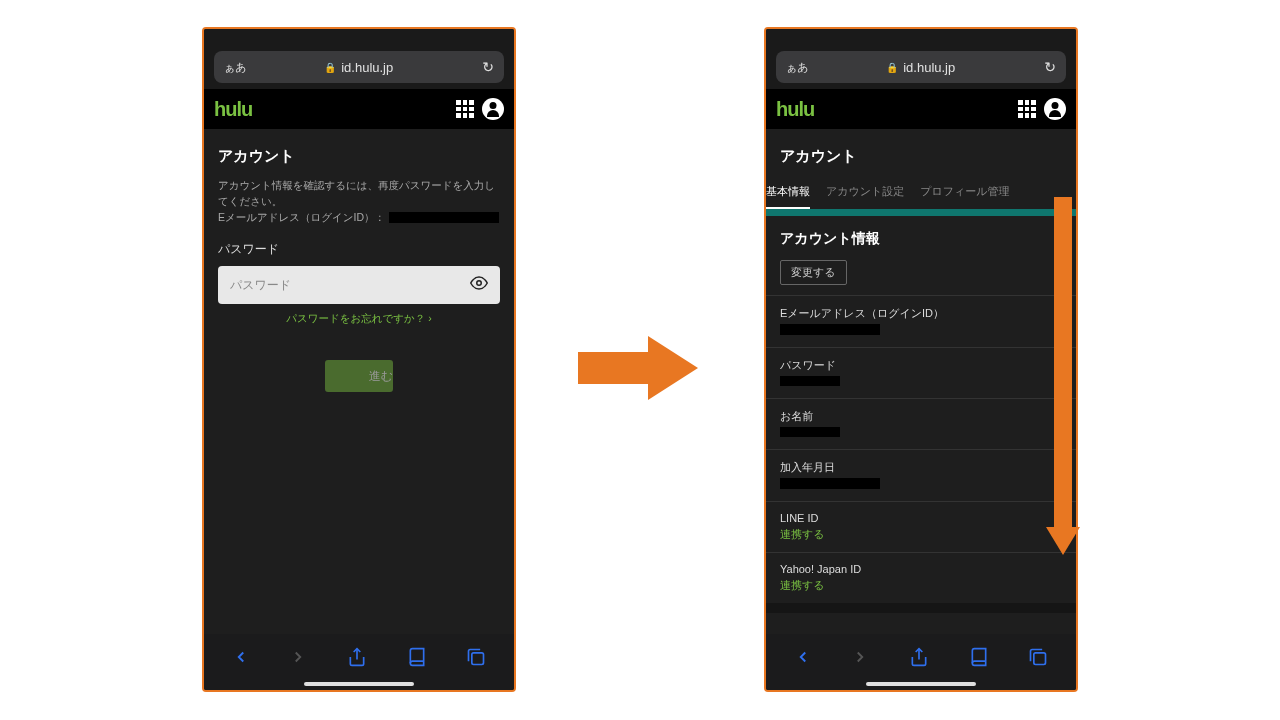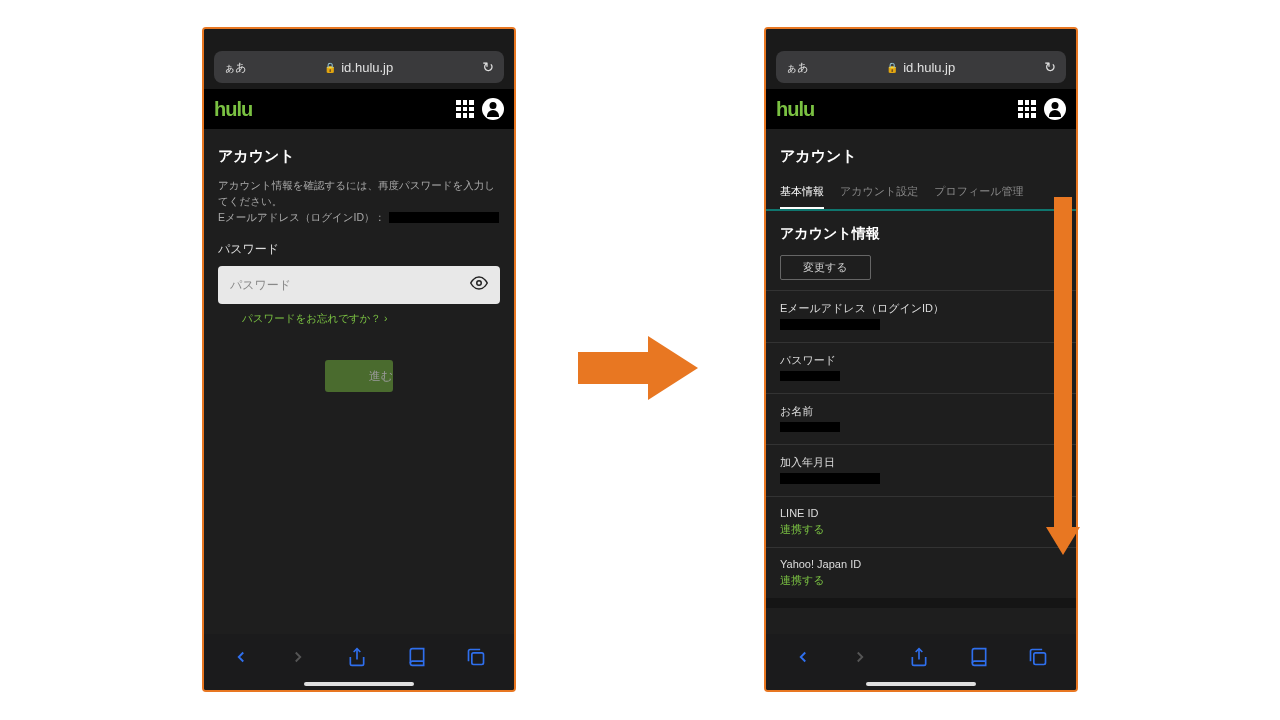--- a/index.html
+++ b/index.html
@@ -157,62 +157,61 @@
     height: 38px;
     border-radius: 4px;
     display: flex;
     align-items: center;
     padding: 0 12px;
     justify-content: space-between;
   }
   .pw-input-wrap .ph { color: #888; font-size: 12px; }
   .eye-icon { color: #222; }
   .forgot {
-    text-align: left;
+    text-align: center;
     padding: 8px 14px 0;
     font-size: 10.5px;
     color: #7ac142;
-    margin-left: 24px;
   }
   .submit-btn {
     display: block;
     margin: 34px auto 0;
     width: 68px;
     height: 32px;
     background: #4a6b2e;
     color: #9a9a9a;
     font-size: 12px;
     border-radius: 3px;
     line-height: 32px;
     text-align: right;
   }
 
   .tabs {
     display: flex;
     gap: 16px;
-    padding: 0 14px;
-    border-bottom: 2px solid #0f766e;
+    padding: 0 0;
+    border-bottom: 7px solid #0f766e;
     font-size: 11px;
   }
   .tab { padding: 6px 0 8px; color: #888; }
   .tab.active { color: #fff; border-bottom: 2px solid #fff; }
 
   .section {
     padding: 14px 14px 10px;
   }
   .section-title {
     font-size: 14px;
     font-weight: 600;
     color: #fff;
     margin-bottom: 12px;
   }
   .change-btn {
     display: inline-block;
     border: 1px solid #666;
-    padding: 4px 22px;
+    padding: 4px 10px;
     font-size: 11px;
     color: #ccc;
     border-radius: 2px;
   }
   .info-row {
     padding: 10px 14px;
     border-top: 1px solid #333;
     font-size: 11px;
   }
   .info-row .label { color: #ddd; margin-bottom: 3px; }

